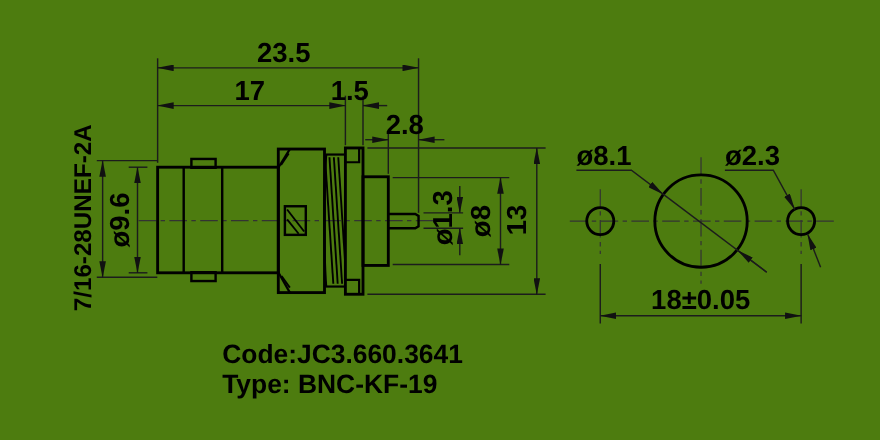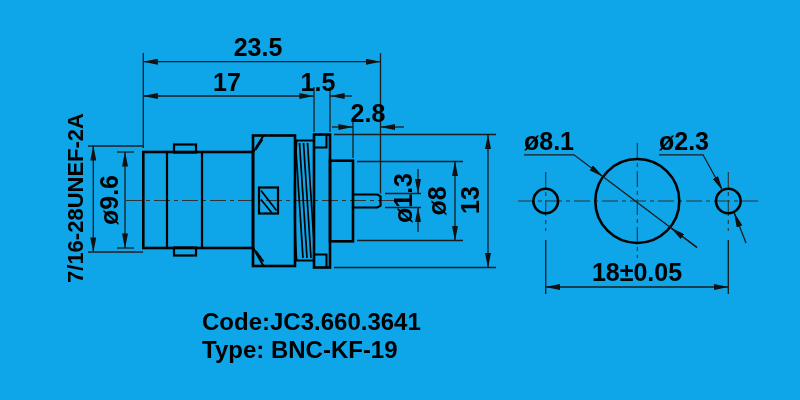--- a/index.html
+++ b/index.html
@@ -1,16 +1,16 @@
 <!DOCTYPE html>
 <html><head>
 <meta charset="utf-8">
 <style>
   html,body{margin:0;padding:0;background:#fff;}
-  .canvas{position:relative;width:800px;height:400px;background:#0ea5e9;overflow:hidden;}
+  .canvas{position:relative;width:800px;height:400px;background:#4d7c0f;overflow:hidden;}
   svg{display:block;}
   text{font-family:"Liberation Sans", sans-serif;font-weight:bold;fill:#000;}
   .dimtxt{font-size:25px;}
   .threadtxt{font-size:22px;}
   .foottxt{font-size:24px;}
   .outline{stroke:#000;stroke-width:2.6;fill:none;stroke-linejoin:miter;stroke-linecap:square;}
   .outline2{stroke:#000;stroke-width:2.2;fill:none;stroke-linecap:square;}
   .mid{stroke:#000;stroke-width:2;fill:none;stroke-linecap:butt;}
   .thin{stroke:#1c1c1c;stroke-width:1.3;fill:none;stroke-linecap:butt;}
   .hatch{stroke:#000;stroke-width:1.7;fill:none;}

